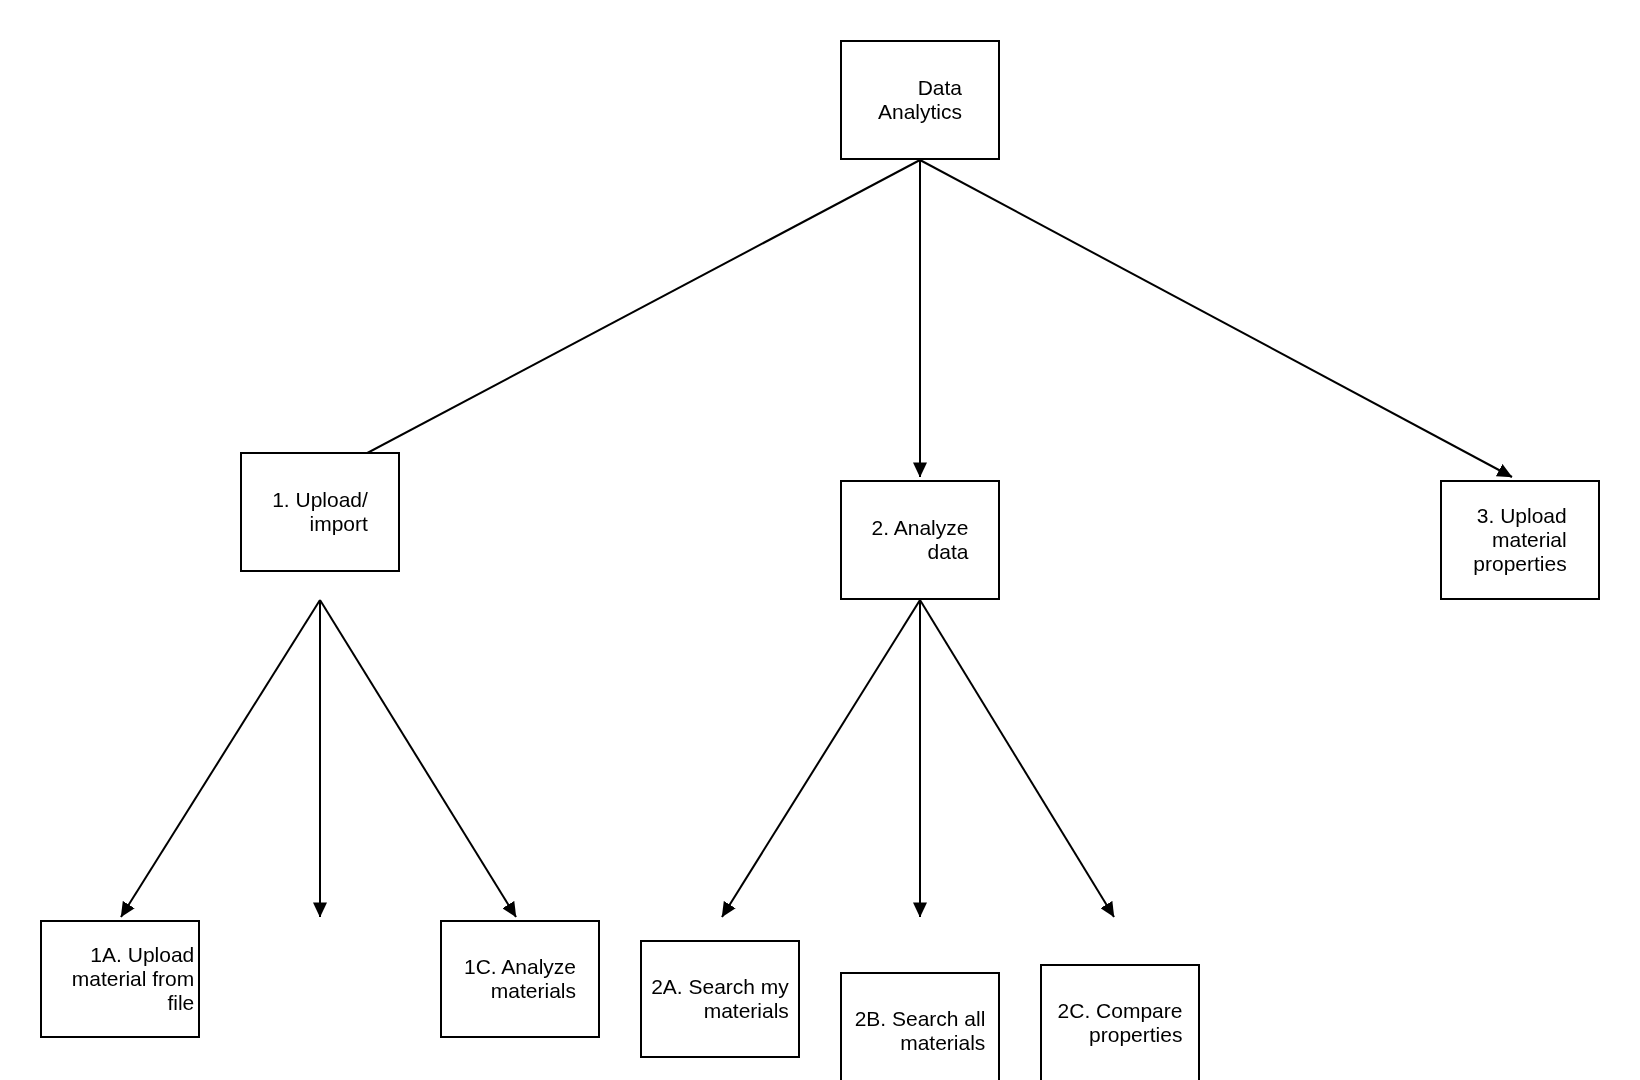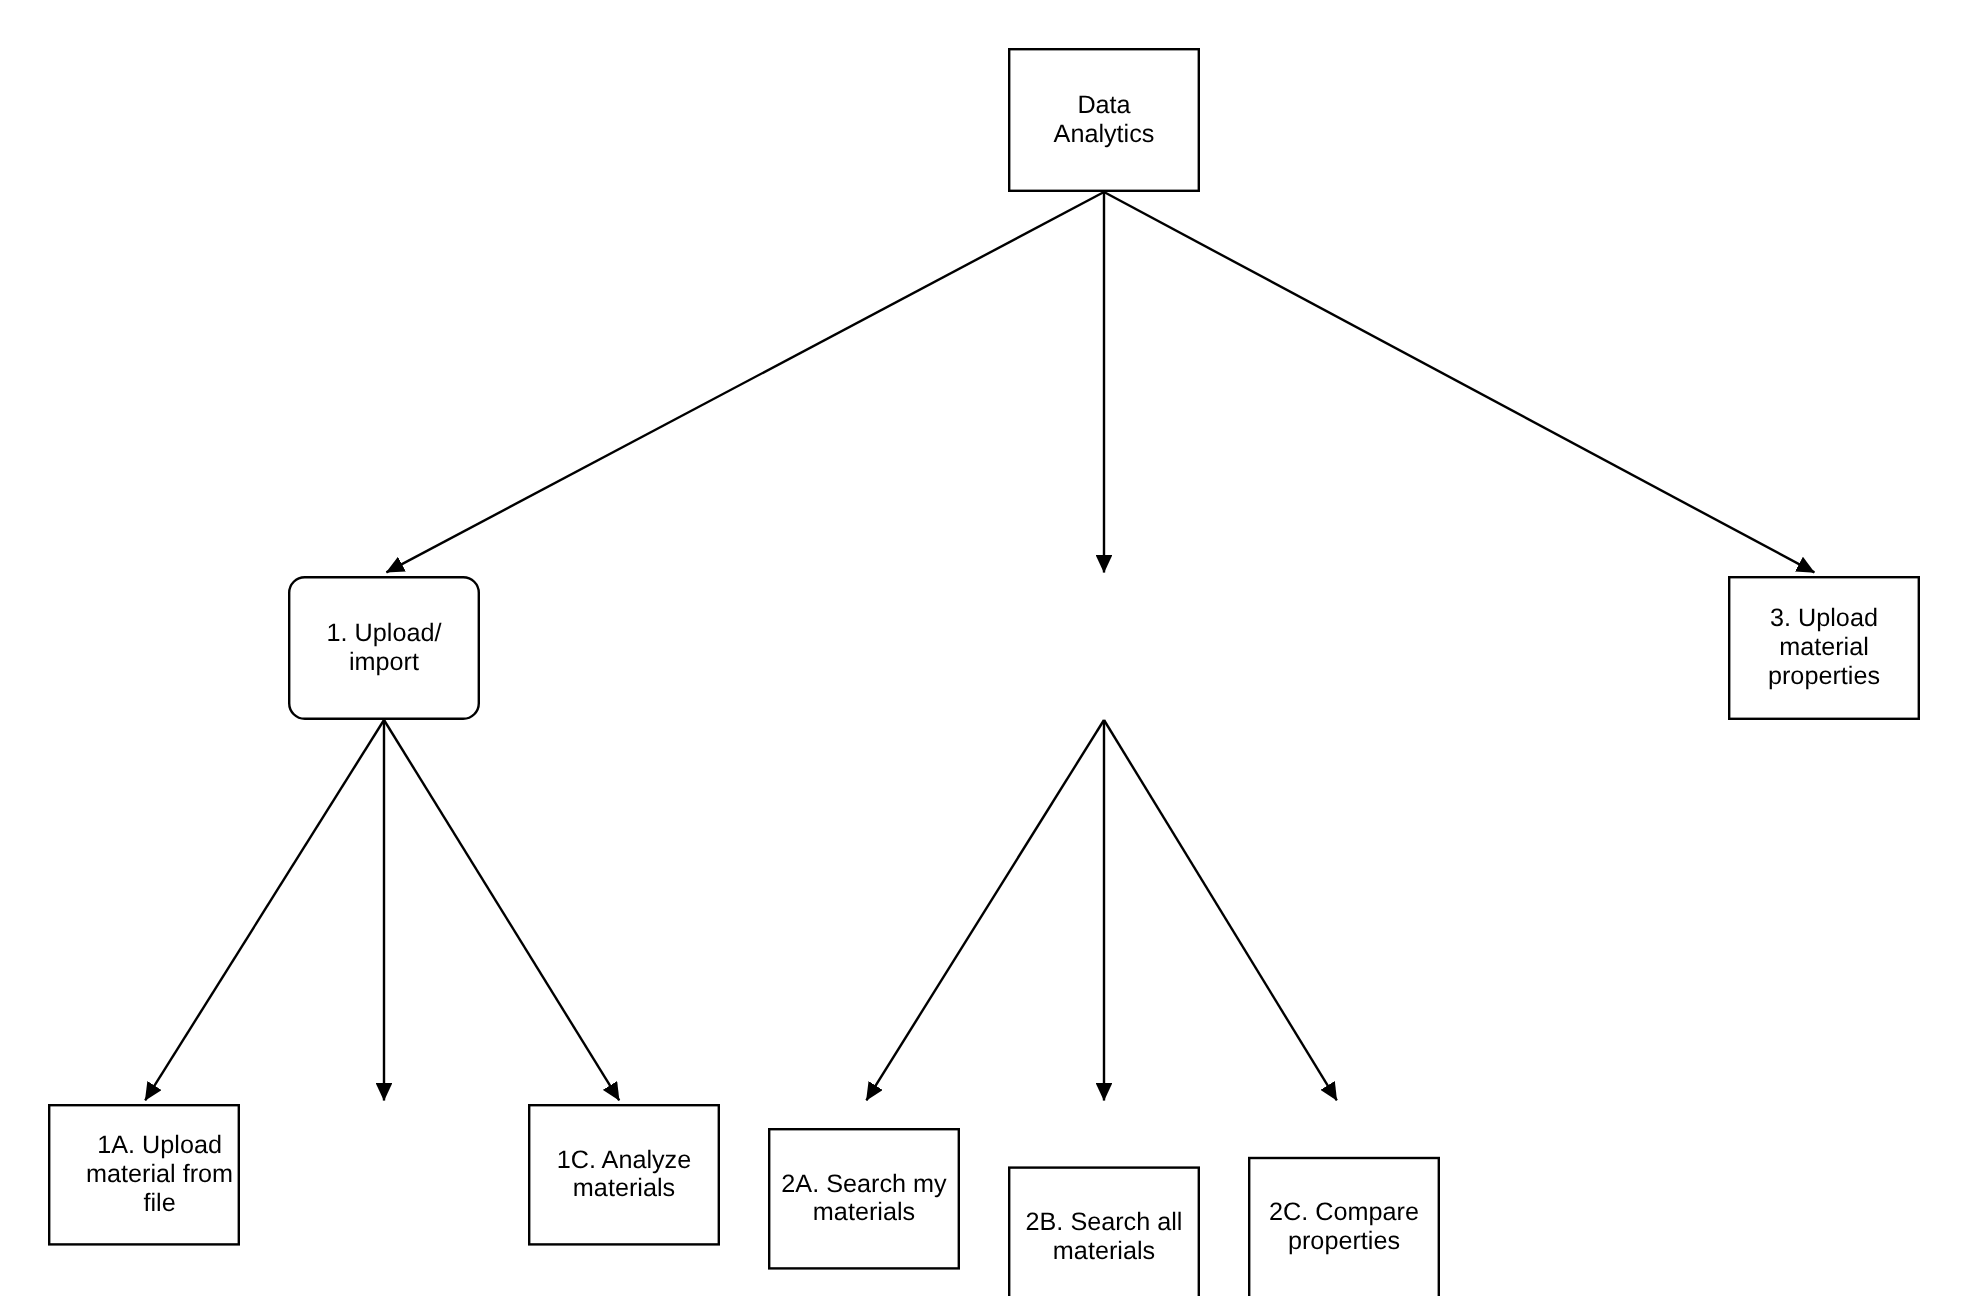--- a/index.html
+++ b/index.html
@@ -25,30 +25,30 @@
   .node {
     position: absolute;
     box-sizing: border-box;
     width: 160px;
     border: 2px solid #000000;
     background: #ffffff;
     color: #000000;
     display: flex;
     align-items: center;
     justify-content: center;
-    text-align: center;
+    text-align: right;
     font-size: 21px;
     line-height: 24px;
     white-space: pre-line;
   }
   .lvl-root, .lvl-mid { height: 120px; }
   .lvl-leaf { height: 118px; }
 
   .pos-root { left: 840px; top: 40px;  }
-  .pos-n1   { left: 240px; top: 480px; border-radius: 14px; }
+  .pos-n1   { left: 240px; top: 452px; }
   .pos-n2   { left: 840px; top: 480px; }
   .pos-n3   { left: 1440px; top: 480px; }
   .pos-n1a  { left: 40px;   top: 920px; padding-left: 26px; }
   .pos-n1b  { left: 240px;  top: 920px; }
   .pos-n1c  { left: 440px;  top: 920px; }
   .pos-n2a  { left: 640px;  top: 940px; }
   .pos-n2b  { left: 840px;  top: 972px; }
   .pos-n2c  { left: 1040px; top: 920px; margin-top: 44px; }
 
   .edge {
@@ -77,20 +77,22 @@
     <line class="edge" x1="920" y1="600" x2="722" y2="917" marker-end="url(#arrowhead)"></line>
     <line class="edge" x1="920" y1="600" x2="920" y2="917" marker-end="url(#arrowhead)"></line>
     <line class="edge" x1="920" y1="600" x2="1114" y2="917" marker-end="url(#arrowhead)"></line>
   </svg>
 
   <div class="node lvl-root pos-root">Data
 Analytics</div>
 
   <div class="node lvl-mid pos-n1">1. Upload/
 import</div>
+  <div class="node lvl-mid pos-n2">2. Analyze
+data</div>
   <div class="node lvl-mid pos-n3">3. Upload
 material
 properties</div>
 
   <div class="node lvl-leaf pos-n1a">1A. Upload
 material from
 file</div>
   <div class="node lvl-leaf pos-n1c">1C. Analyze
 materials</div>
   <div class="node lvl-leaf pos-n2a">2A. Search my

